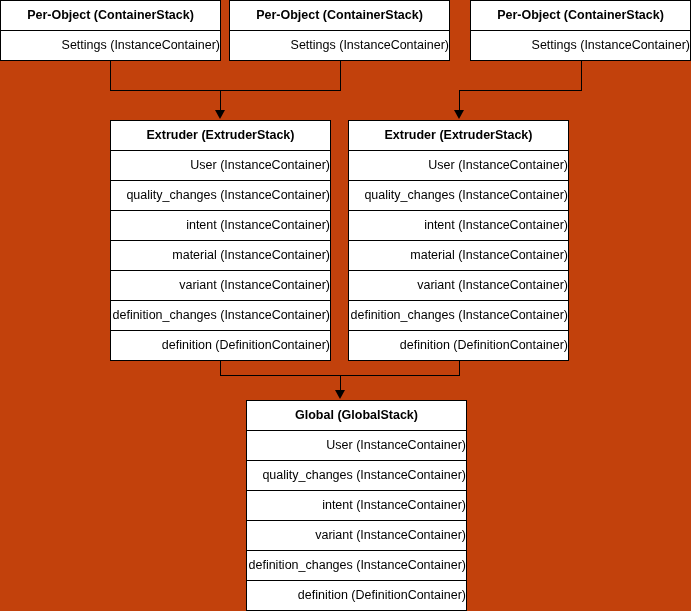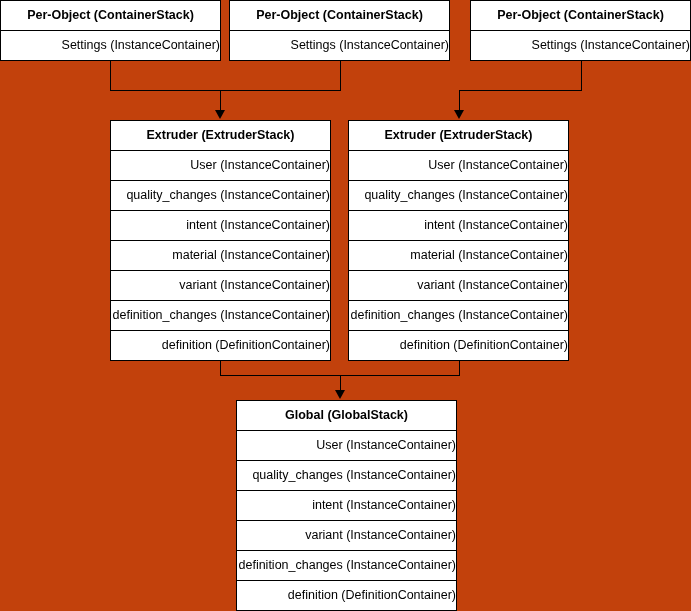--- a/index.html
+++ b/index.html
@@ -122,21 +122,21 @@
     <div class="node-title">Extruder (ExtruderStack)</div>
     <div class="node-row">User (InstanceContainer)</div>
     <div class="node-row">quality_changes (InstanceContainer)</div>
     <div class="node-row">intent (InstanceContainer)</div>
     <div class="node-row">material (InstanceContainer)</div>
     <div class="node-row">variant (InstanceContainer)</div>
     <div class="node-row">definition_changes (InstanceContainer)</div>
     <div class="node-row last">definition (DefinitionContainer)</div>
   </div>
 
-  <div class="node" style="left:236px; top:400px; width:221px; height:211px;">
+  <div class="node" style="left:246px; top:400px; width:221px; height:211px;">
     <div class="node-title">Global (GlobalStack)</div>
     <div class="node-row">User (InstanceContainer)</div>
     <div class="node-row">quality_changes (InstanceContainer)</div>
     <div class="node-row">intent (InstanceContainer)</div>
     <div class="node-row">variant (InstanceContainer)</div>
     <div class="node-row">definition_changes (InstanceContainer)</div>
     <div class="node-row last">definition (DefinitionContainer)</div>
   </div>
 
 </div>

